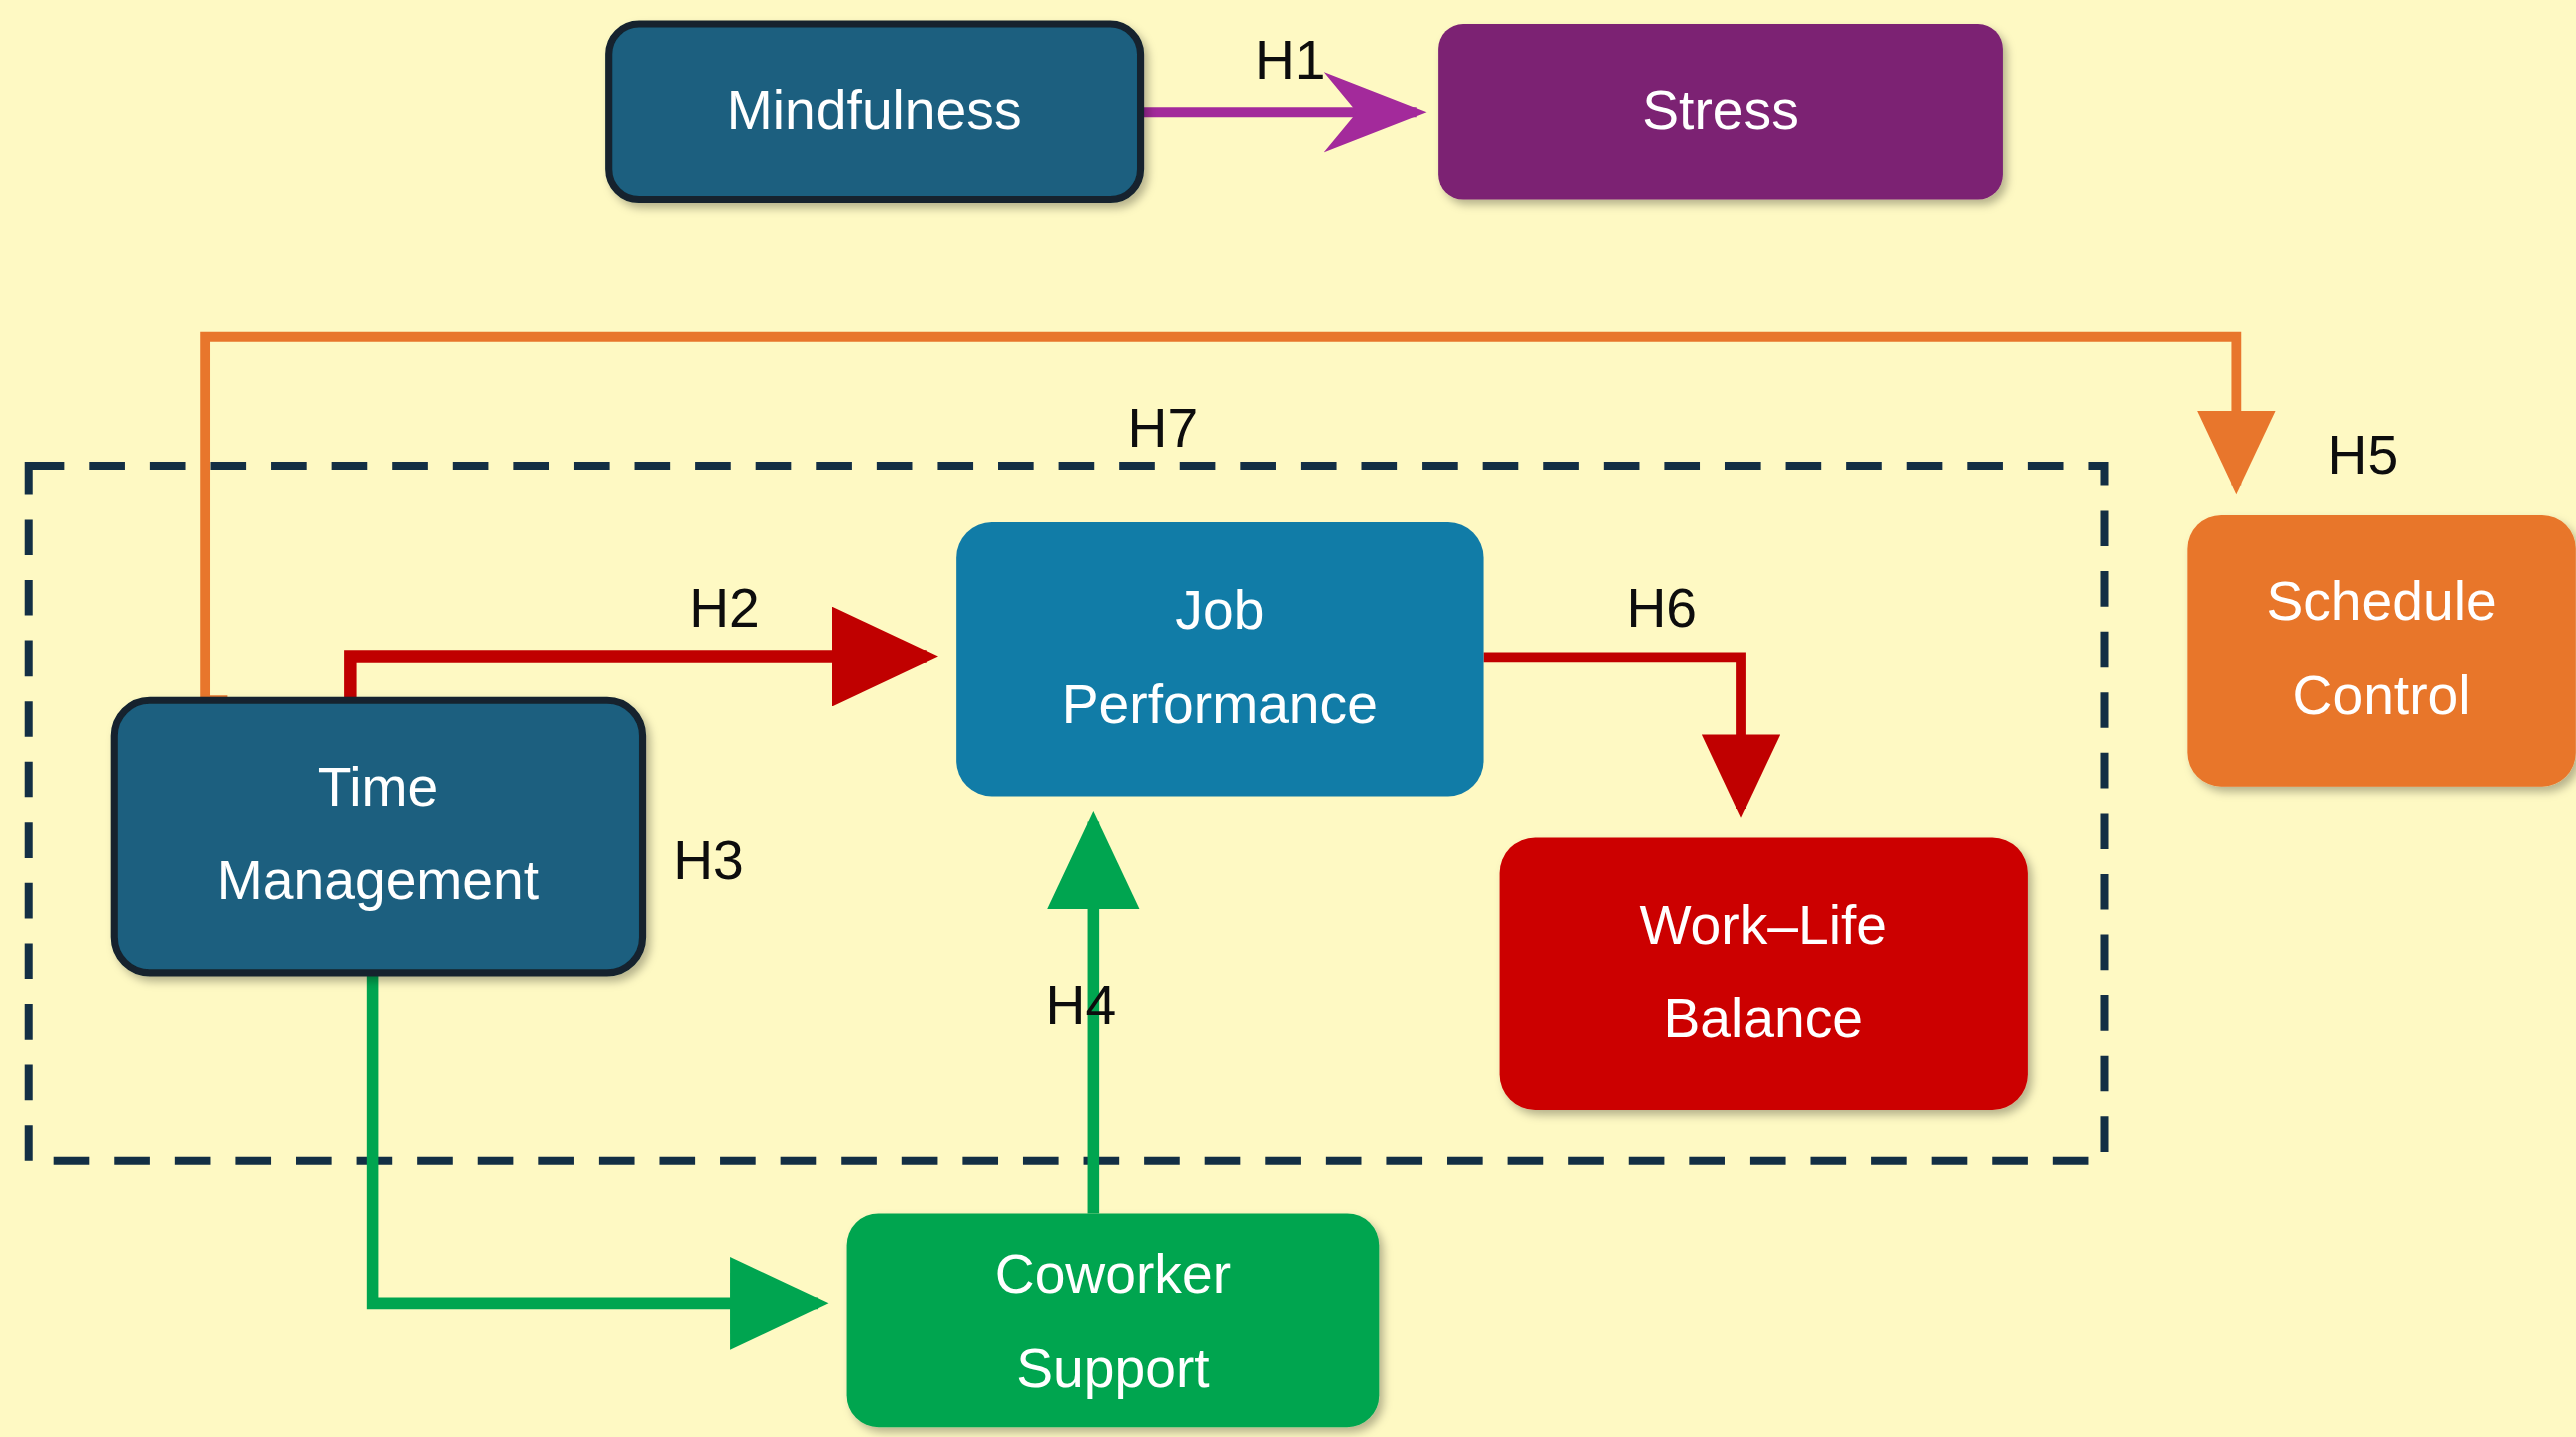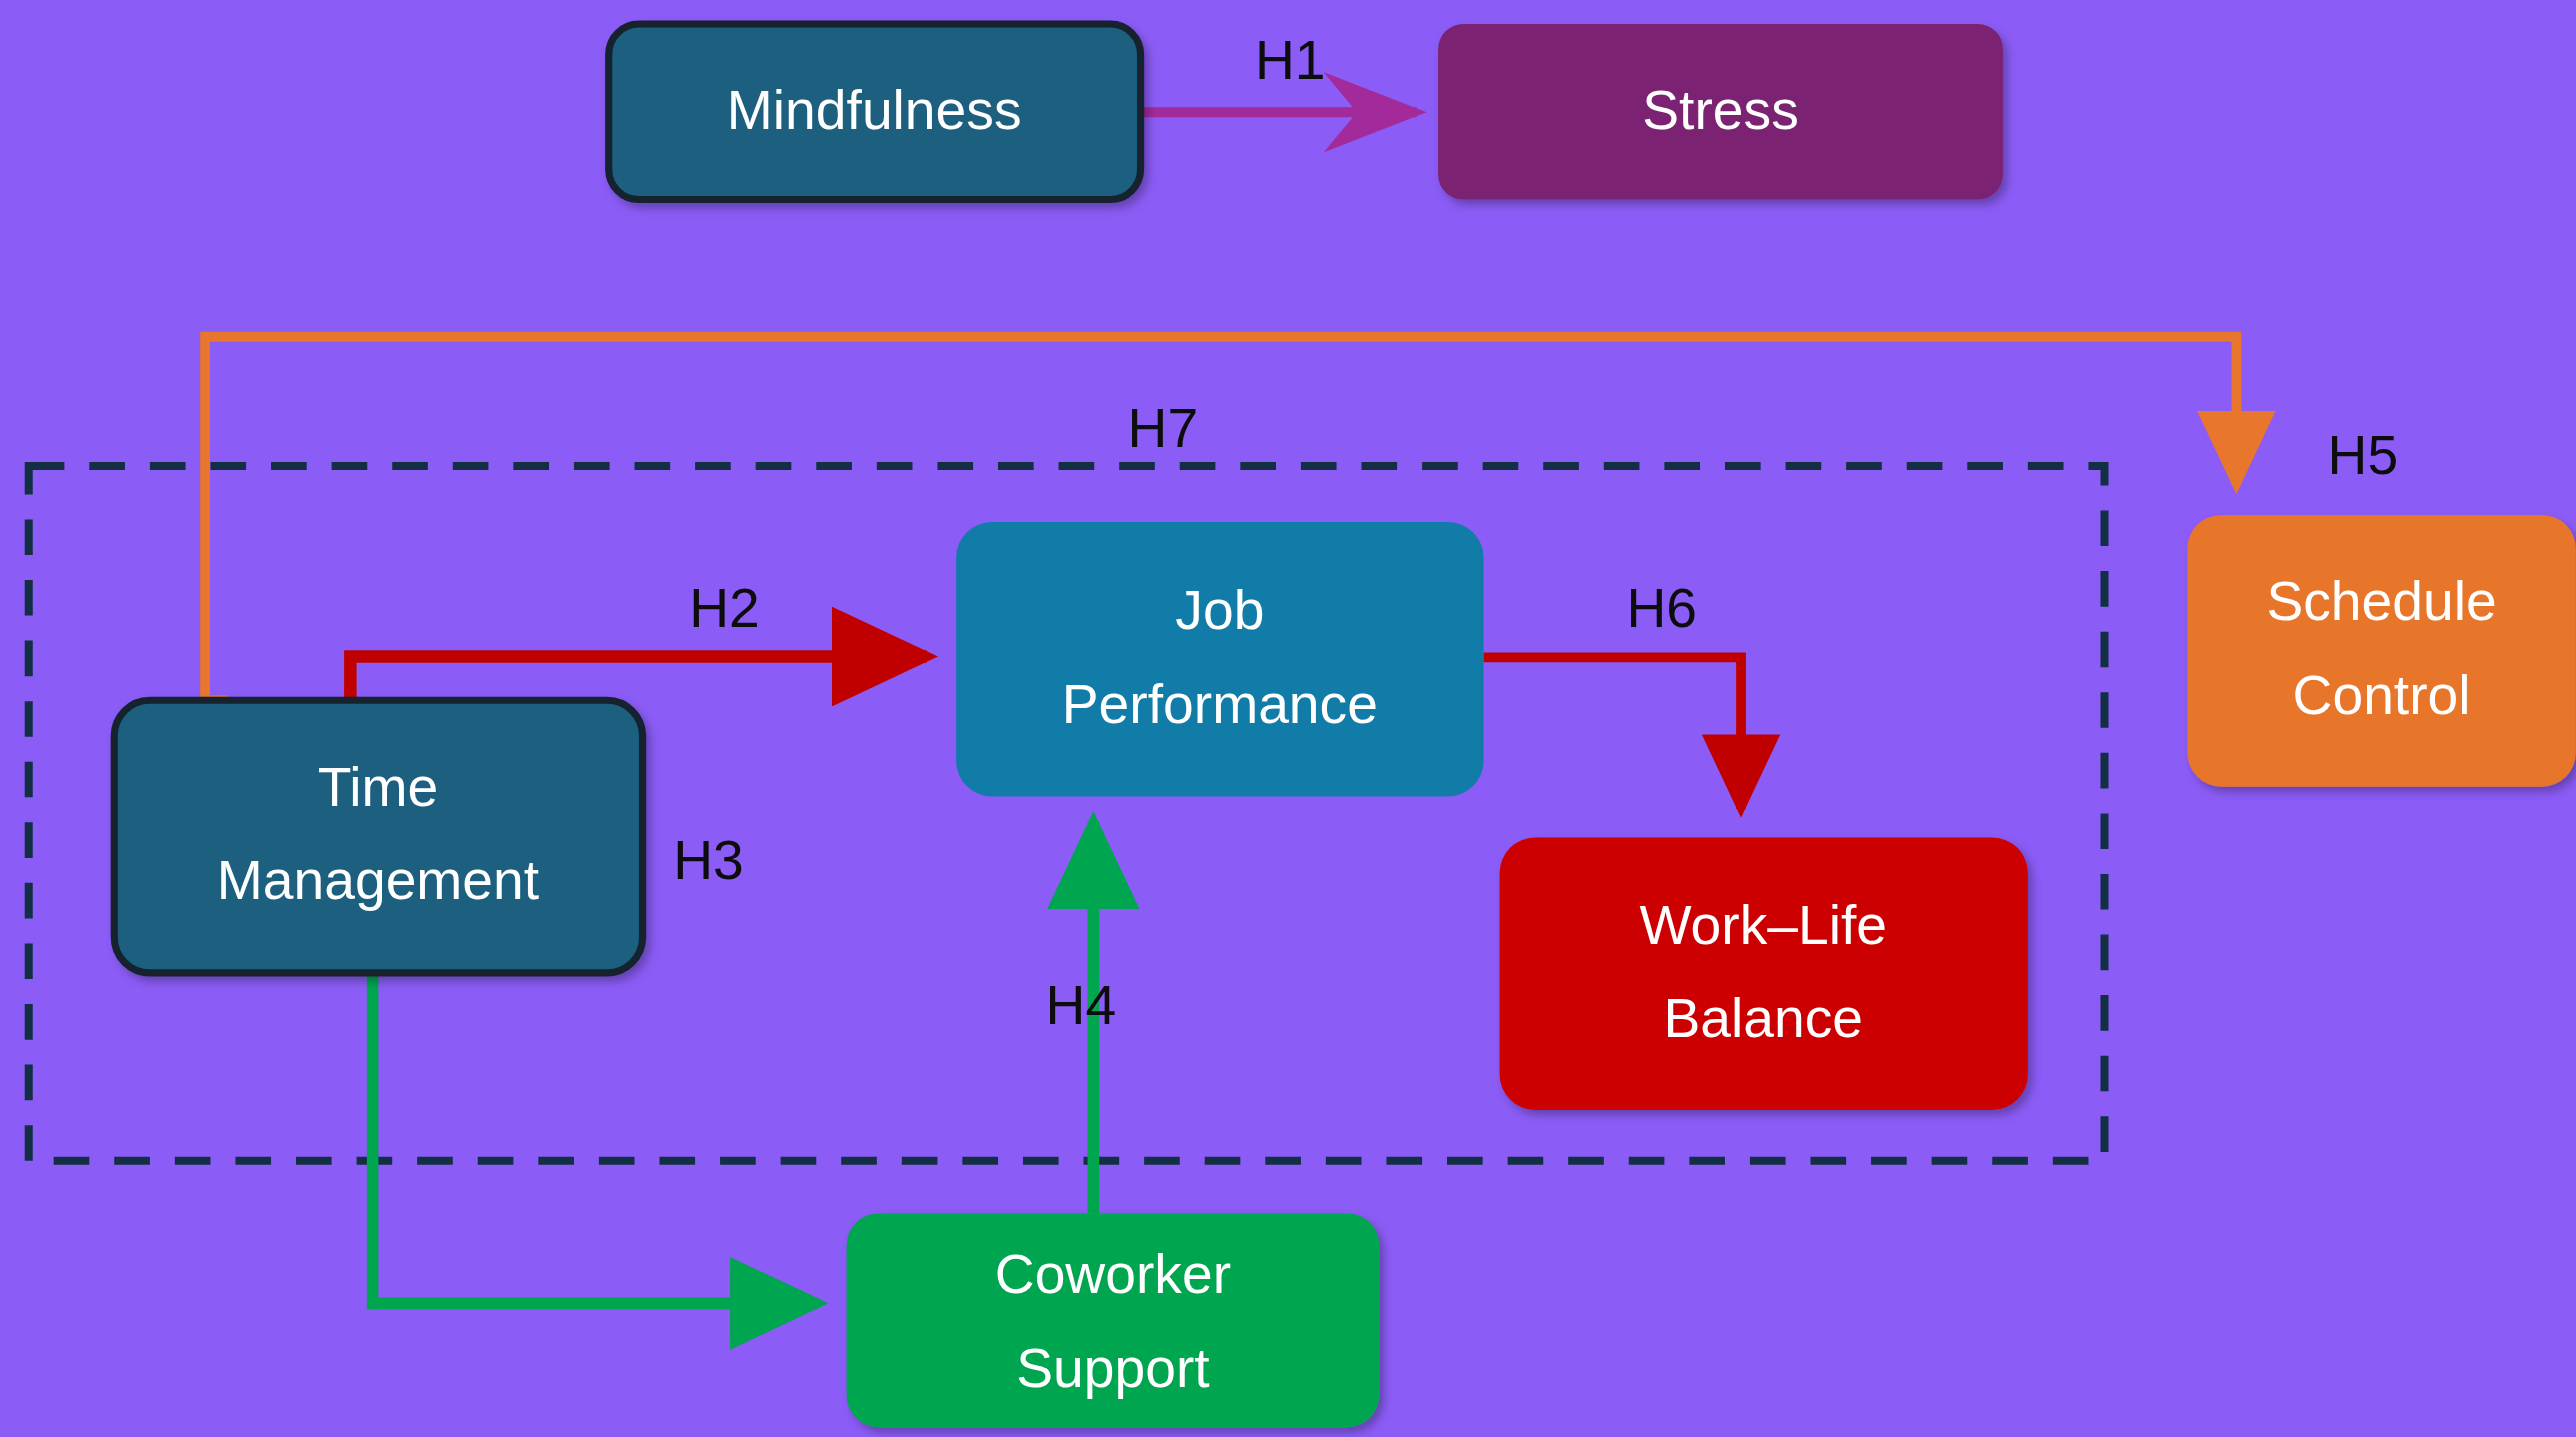--- a/index.html
+++ b/index.html
@@ -7,21 +7,21 @@
     padding: 0;
     background: #ffffff;
   }
   body {
     font-family: "Liberation Sans", sans-serif;
   }
   #diagram-root {
     position: relative;
     width: 2576px;
     height: 1437px;
-    background: #8b5cf6;
+    background: #fef9c3;
     overflow: hidden;
   }
   svg.canvas {
     position: absolute;
     top: 0;
     left: 0;
     width: 2576px;
     height: 1437px;
     display: block;
   }

